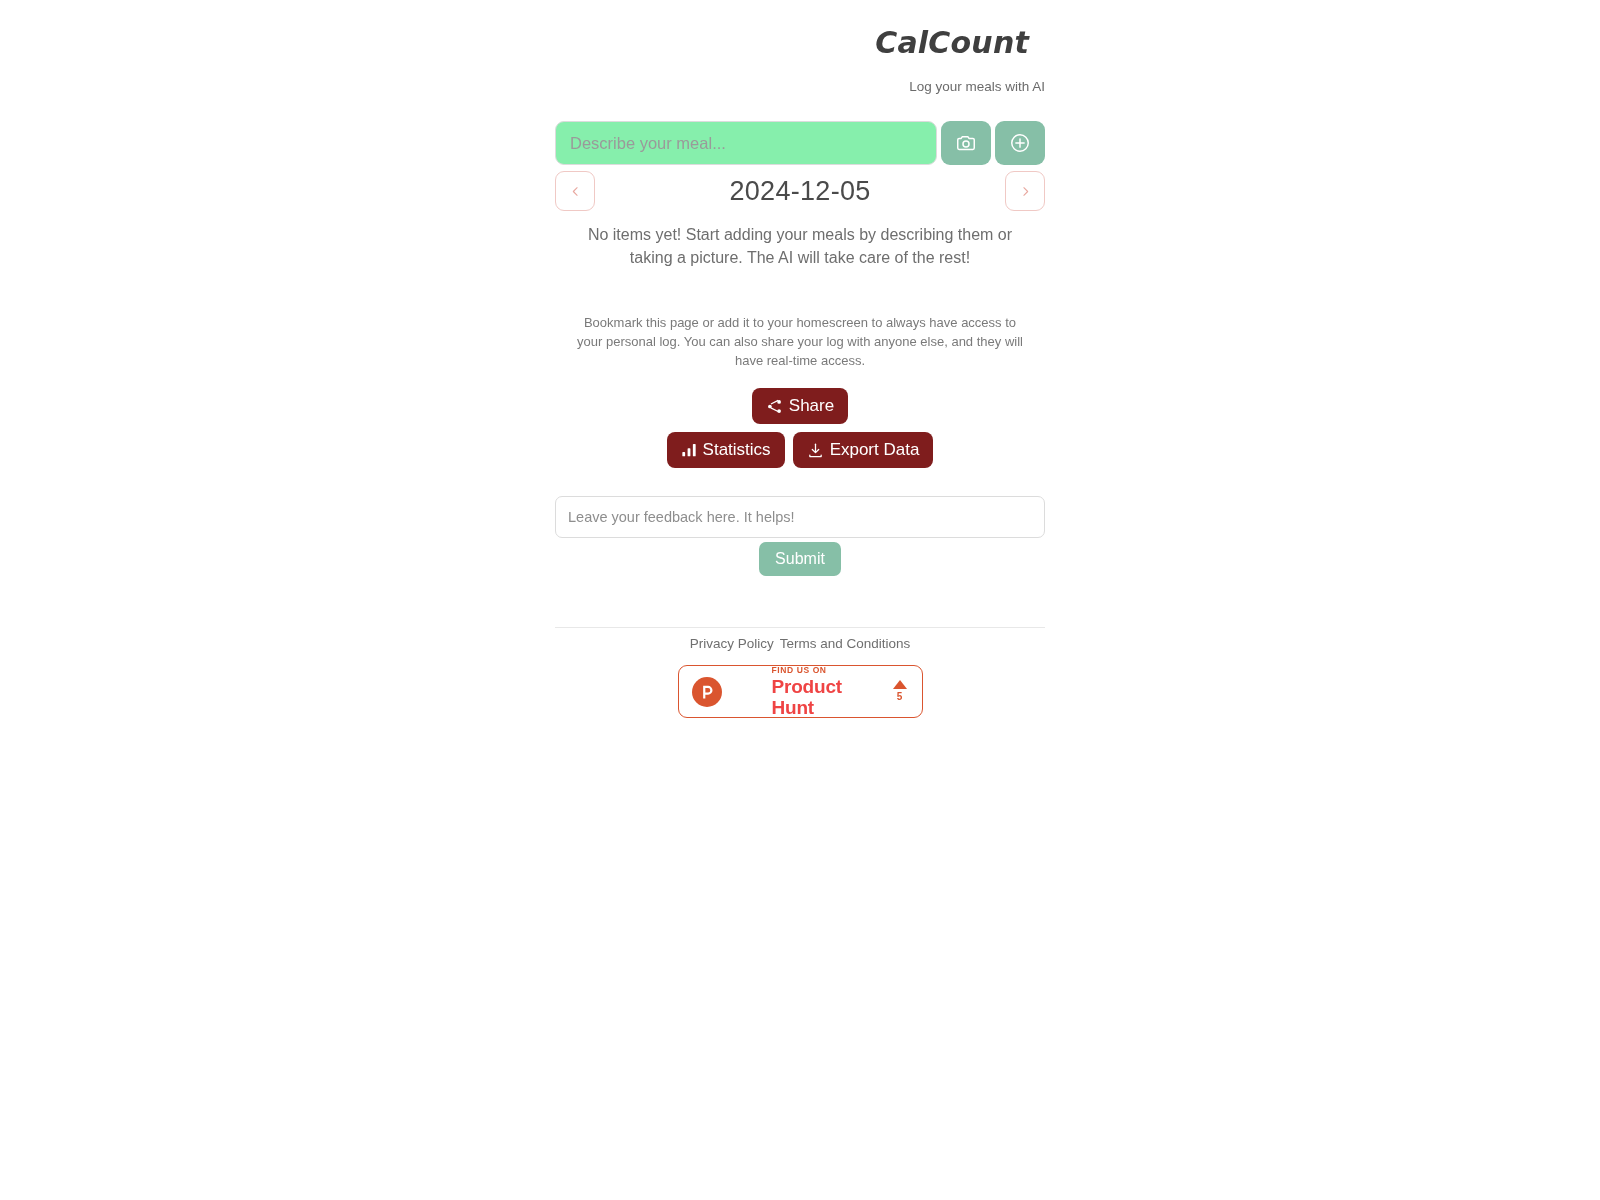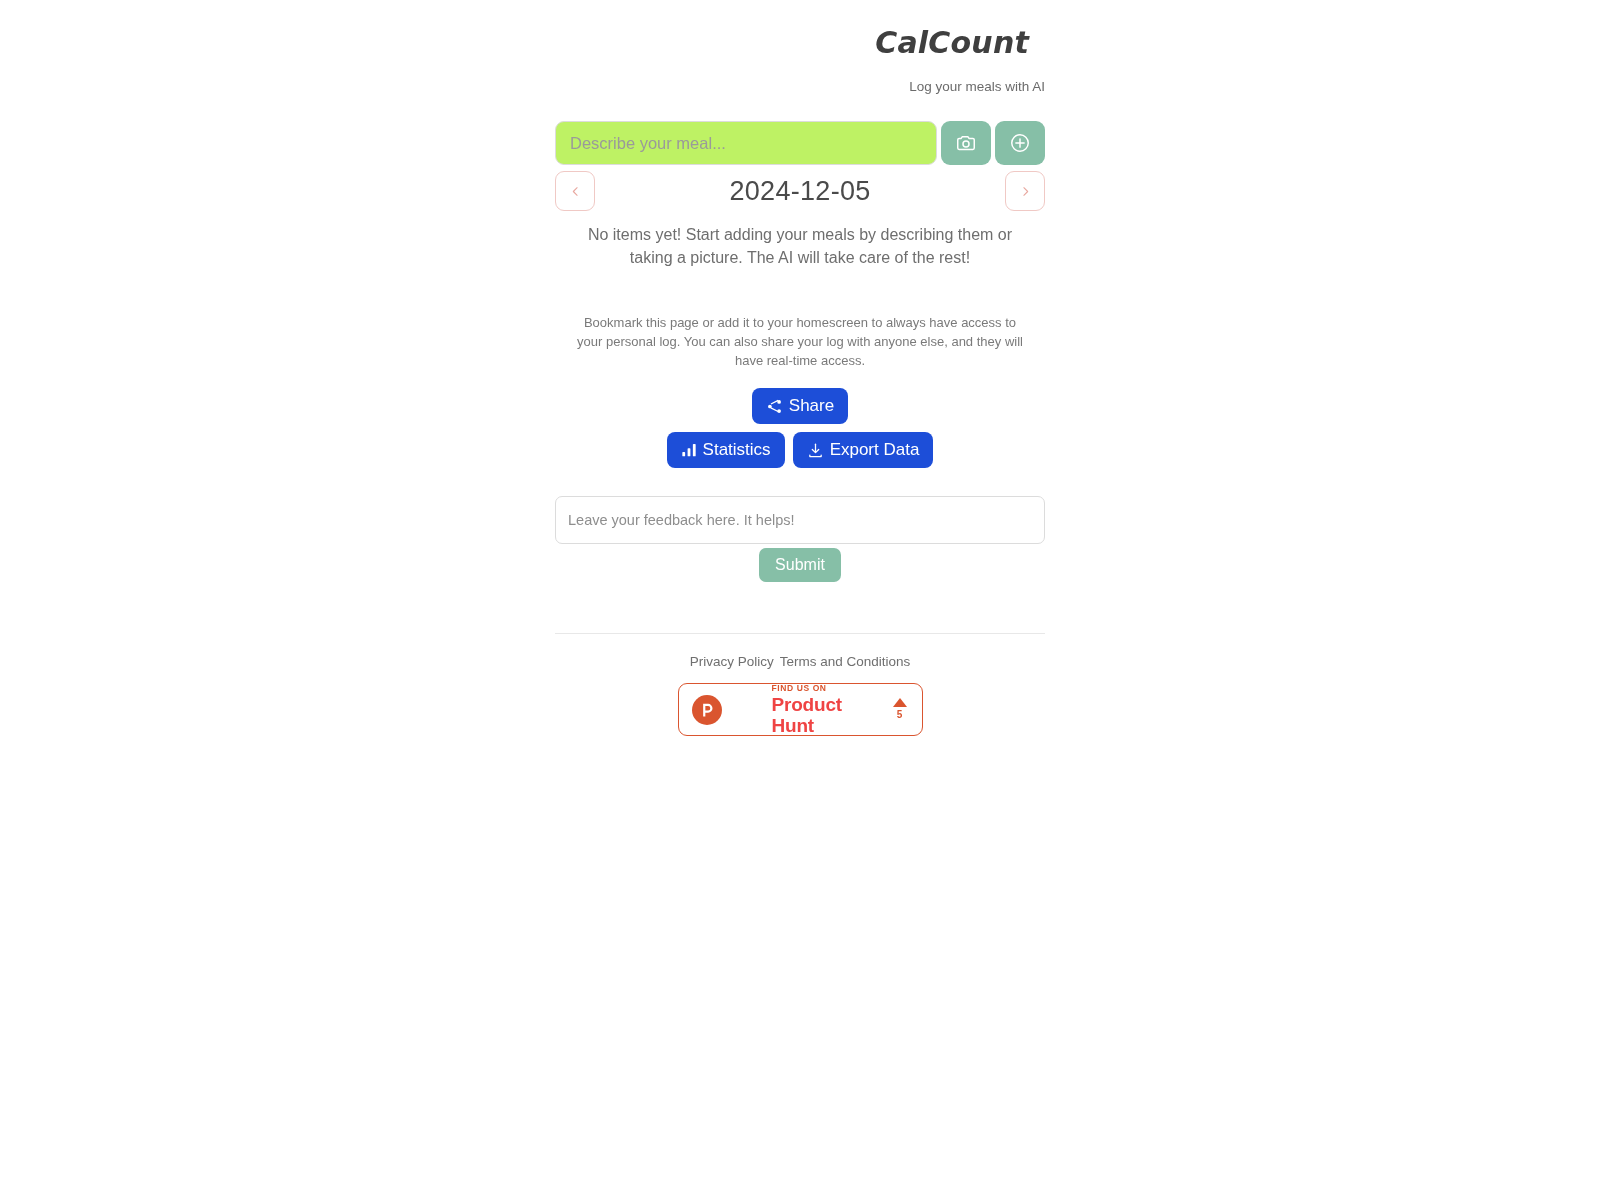--- a/index.html
+++ b/index.html
@@ -52,21 +52,21 @@
     align-items: stretch;
     margin-top: 25px;
     gap: 4px;
     height: 44px;
   }
   .meal-input {
     flex: 1 1 auto;
     height: 44px;
     border: 1px solid #dcdcdc;
     border-radius: 9px;
-    background: #bef264;
+    background: #86efac;
     padding: 0 14px;
     font-size: 16.5px;
     color: #555;
     font-family: "Liberation Sans", sans-serif;
     outline: none;
   }
   .meal-input::placeholder { color: #9a9a9a; }
   .icon-btn {
     width: 50px;
     height: 44px;
@@ -133,40 +133,40 @@
 
   
   .action-row {
     display: flex;
     justify-content: center;
     gap: 8px;
     margin-top: 18px;
   }
   .action-row.second { margin-top: 8px; }
   .btn-green {
-    background: #1d4ed8;
+    background: #7f1d1d;
     color: #ffffff;
     border: none;
     border-radius: 8px;
     font-size: 17px;
     font-family: "Liberation Sans", sans-serif;
     padding: 8px 14px;
     display: inline-flex;
     align-items: center;
     gap: 6px;
     cursor: pointer;
     line-height: 20px;
   }
   .btn-green svg { display: block; flex: 0 0 auto; }
 
   
   .feedback-wrap { margin-top: 28px; }
   .feedback-input {
     width: 100%;
-    height: 48px;
+    height: 42px;
     border: 1px solid #dcdcdc;
     border-radius: 7px;
     background: #fff;
     padding: 0 12px;
     font-size: 14.5px;
     color: #555;
     font-family: "Liberation Sans", sans-serif;
     outline: none;
   }
   .feedback-input::placeholder { color: #8e8e8e; }
@@ -191,21 +191,21 @@
   .divider {
     margin: 51px auto 0 auto;
     width: 490px;
     height: 1px;
     background: #e8e8e8;
   }
   .footer-links {
     display: flex;
     justify-content: center;
     gap: 6px;
-    margin-top: 20px;
+    margin-top: 8px;
   }
   .footer-link {
     font-size: 13.5px;
     color: #6f6f6f;
     text-decoration: none;
     cursor: pointer;
   }
 
   
   .ph-wrap {

